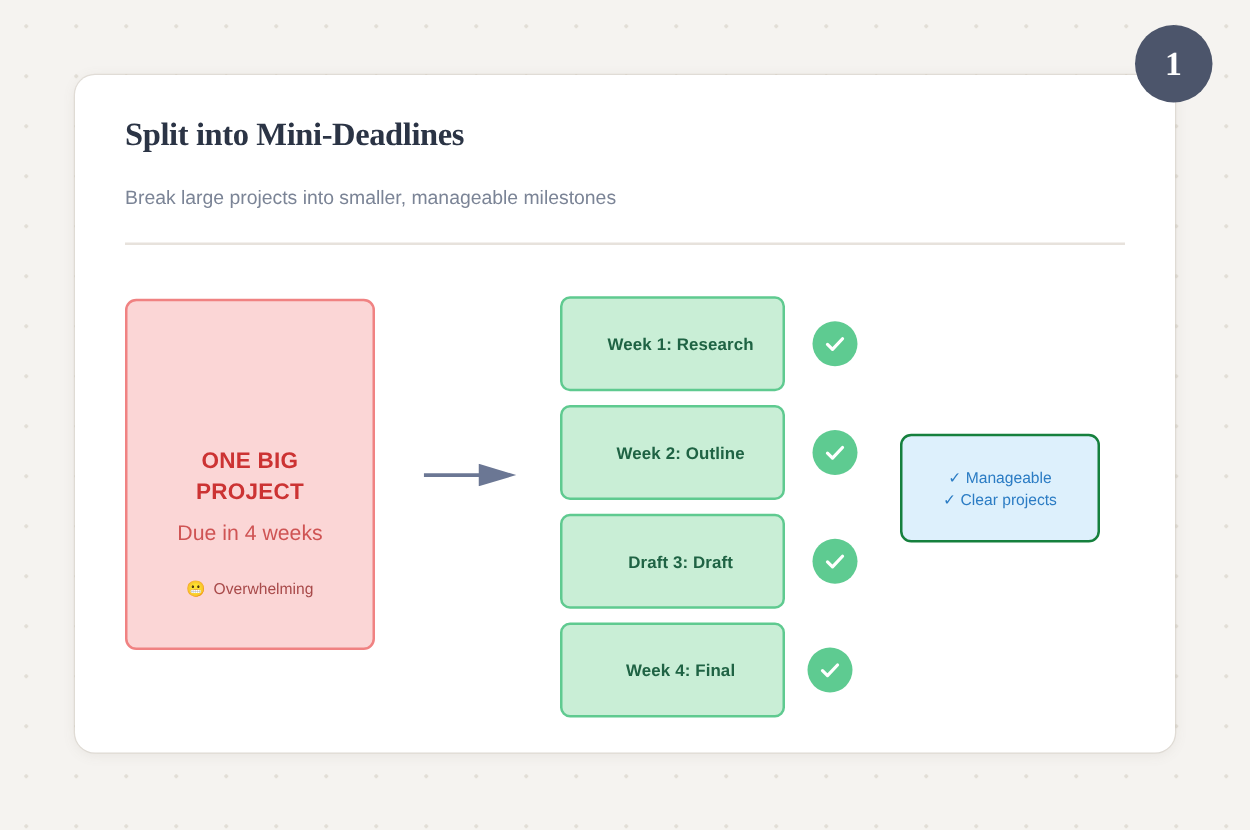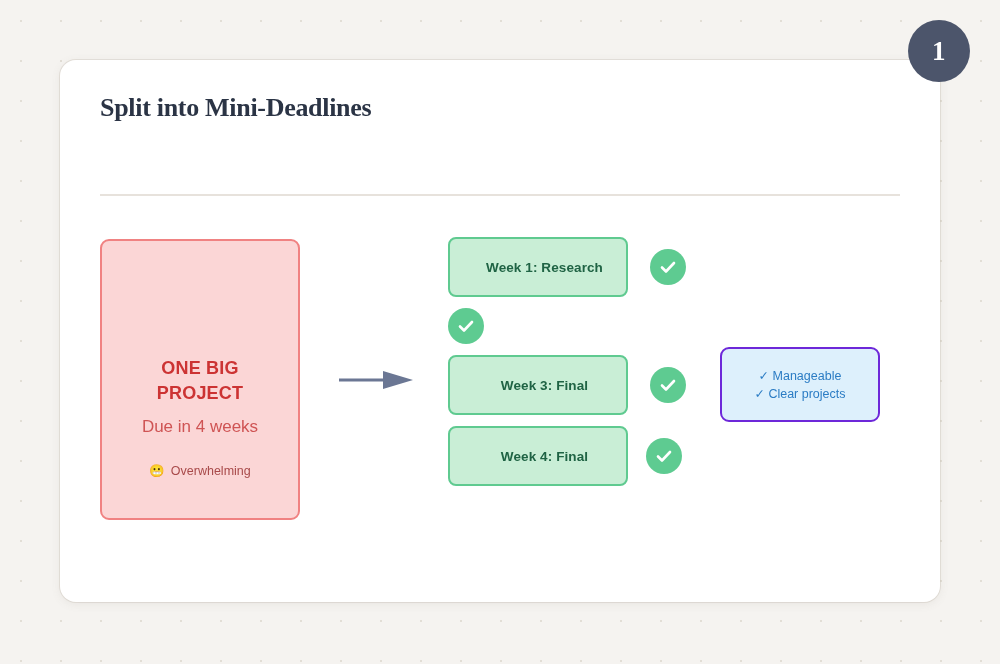--- a/index.html
+++ b/index.html
@@ -144,21 +144,21 @@
   .week-row {
     display: flex;
     align-items: center;
     gap: 22px;
     margin-bottom: 11px;
   }
   .week-row:last-child { margin-bottom: 0; gap: 18px; }
 
   .week-box {
     width: 180px;
-    height: 60px;
+    height: 76px;
     background: #c9eed6;
     border: 2px solid #5fca90;
     border-radius: 8px;
     box-sizing: border-box;
     display: flex;
     align-items: center;
     justify-content: center;
     font-size: 13.5px;
     font-weight: bold;
     color: #1f6344;
@@ -176,23 +176,23 @@
     justify-content: center;
     flex: 0 0 auto;
   }
 
   
   .benefits {
     position: absolute;
     left: 660px;
     top: 287px;
     width: 160px;
-    height: 75px;
+    height: 87px;
     background: #ddf0fc;
-    border: 2px solid #6d28d9;
+    border: 2px solid #15803d;
     border-radius: 9px;
     box-sizing: border-box;
     display: flex;
     flex-direction: column;
     align-items: center;
     justify-content: center;
     gap: 3px;
   }
   .benefit-item {
     font-size: 12.5px;
@@ -203,20 +203,21 @@
 </head>
 <body>
 
 <div class="card">
 
   <div class="step-badge">
     <span>1</span>
   </div>
 
   <h1 class="page-title">Split into Mini-Deadlines</h1>
+  <p class="page-subtitle">Break large projects into smaller, manageable milestones</p>
   <div class="divider"></div>
 
   <div class="big-project">
     <div class="bp-title">
       <div>ONE BIG</div>
       <div>PROJECT</div>
     </div>
     <div class="bp-due">Due in 4 weeks</div>
     <div class="bp-feeling">
       <span class="emoji">😬</span>
@@ -236,29 +237,30 @@
     <div class="week-row">
       <div class="week-box">Week 1: Research</div>
       <div class="check-circle">
         <svg width="20" height="20" viewBox="0 0 20 20" xmlns="http://www.w3.org/2000/svg">
           <polyline points="4,10.5 8,14.5 16,6" fill="none" stroke="#ffffff" stroke-width="2.6" stroke-linecap="round" stroke-linejoin="round"></polyline>
         </svg>
       </div>
     </div>
 
     <div class="week-row">
-      <div class="check-circle">
-        <svg width="20" height="20" viewBox="0 0 20 20" xmlns="http://www.w3.org/2000/svg">
-          <polyline points="4,10.5 8,14.5 16,6" fill="none" stroke="#ffffff" stroke-width="2.6" stroke-linecap="round" stroke-linejoin="round"></polyline>
-        </svg>
-      </div>
-    </div>
-
-    <div class="week-row">
-      <div class="week-box">Week 3: Final</div>
+      <div class="week-box">Week 2: Outline</div>
+      <div class="check-circle">
+        <svg width="20" height="20" viewBox="0 0 20 20" xmlns="http://www.w3.org/2000/svg">
+          <polyline points="4,10.5 8,14.5 16,6" fill="none" stroke="#ffffff" stroke-width="2.6" stroke-linecap="round" stroke-linejoin="round"></polyline>
+        </svg>
+      </div>
+    </div>
+
+    <div class="week-row">
+      <div class="week-box">Draft 3: Draft</div>
       <div class="check-circle">
         <svg width="20" height="20" viewBox="0 0 20 20" xmlns="http://www.w3.org/2000/svg">
           <polyline points="4,10.5 8,14.5 16,6" fill="none" stroke="#ffffff" stroke-width="2.6" stroke-linecap="round" stroke-linejoin="round"></polyline>
         </svg>
       </div>
     </div>
 
     <div class="week-row">
       <div class="week-box">Week 4: Final</div>
       <div class="check-circle">

